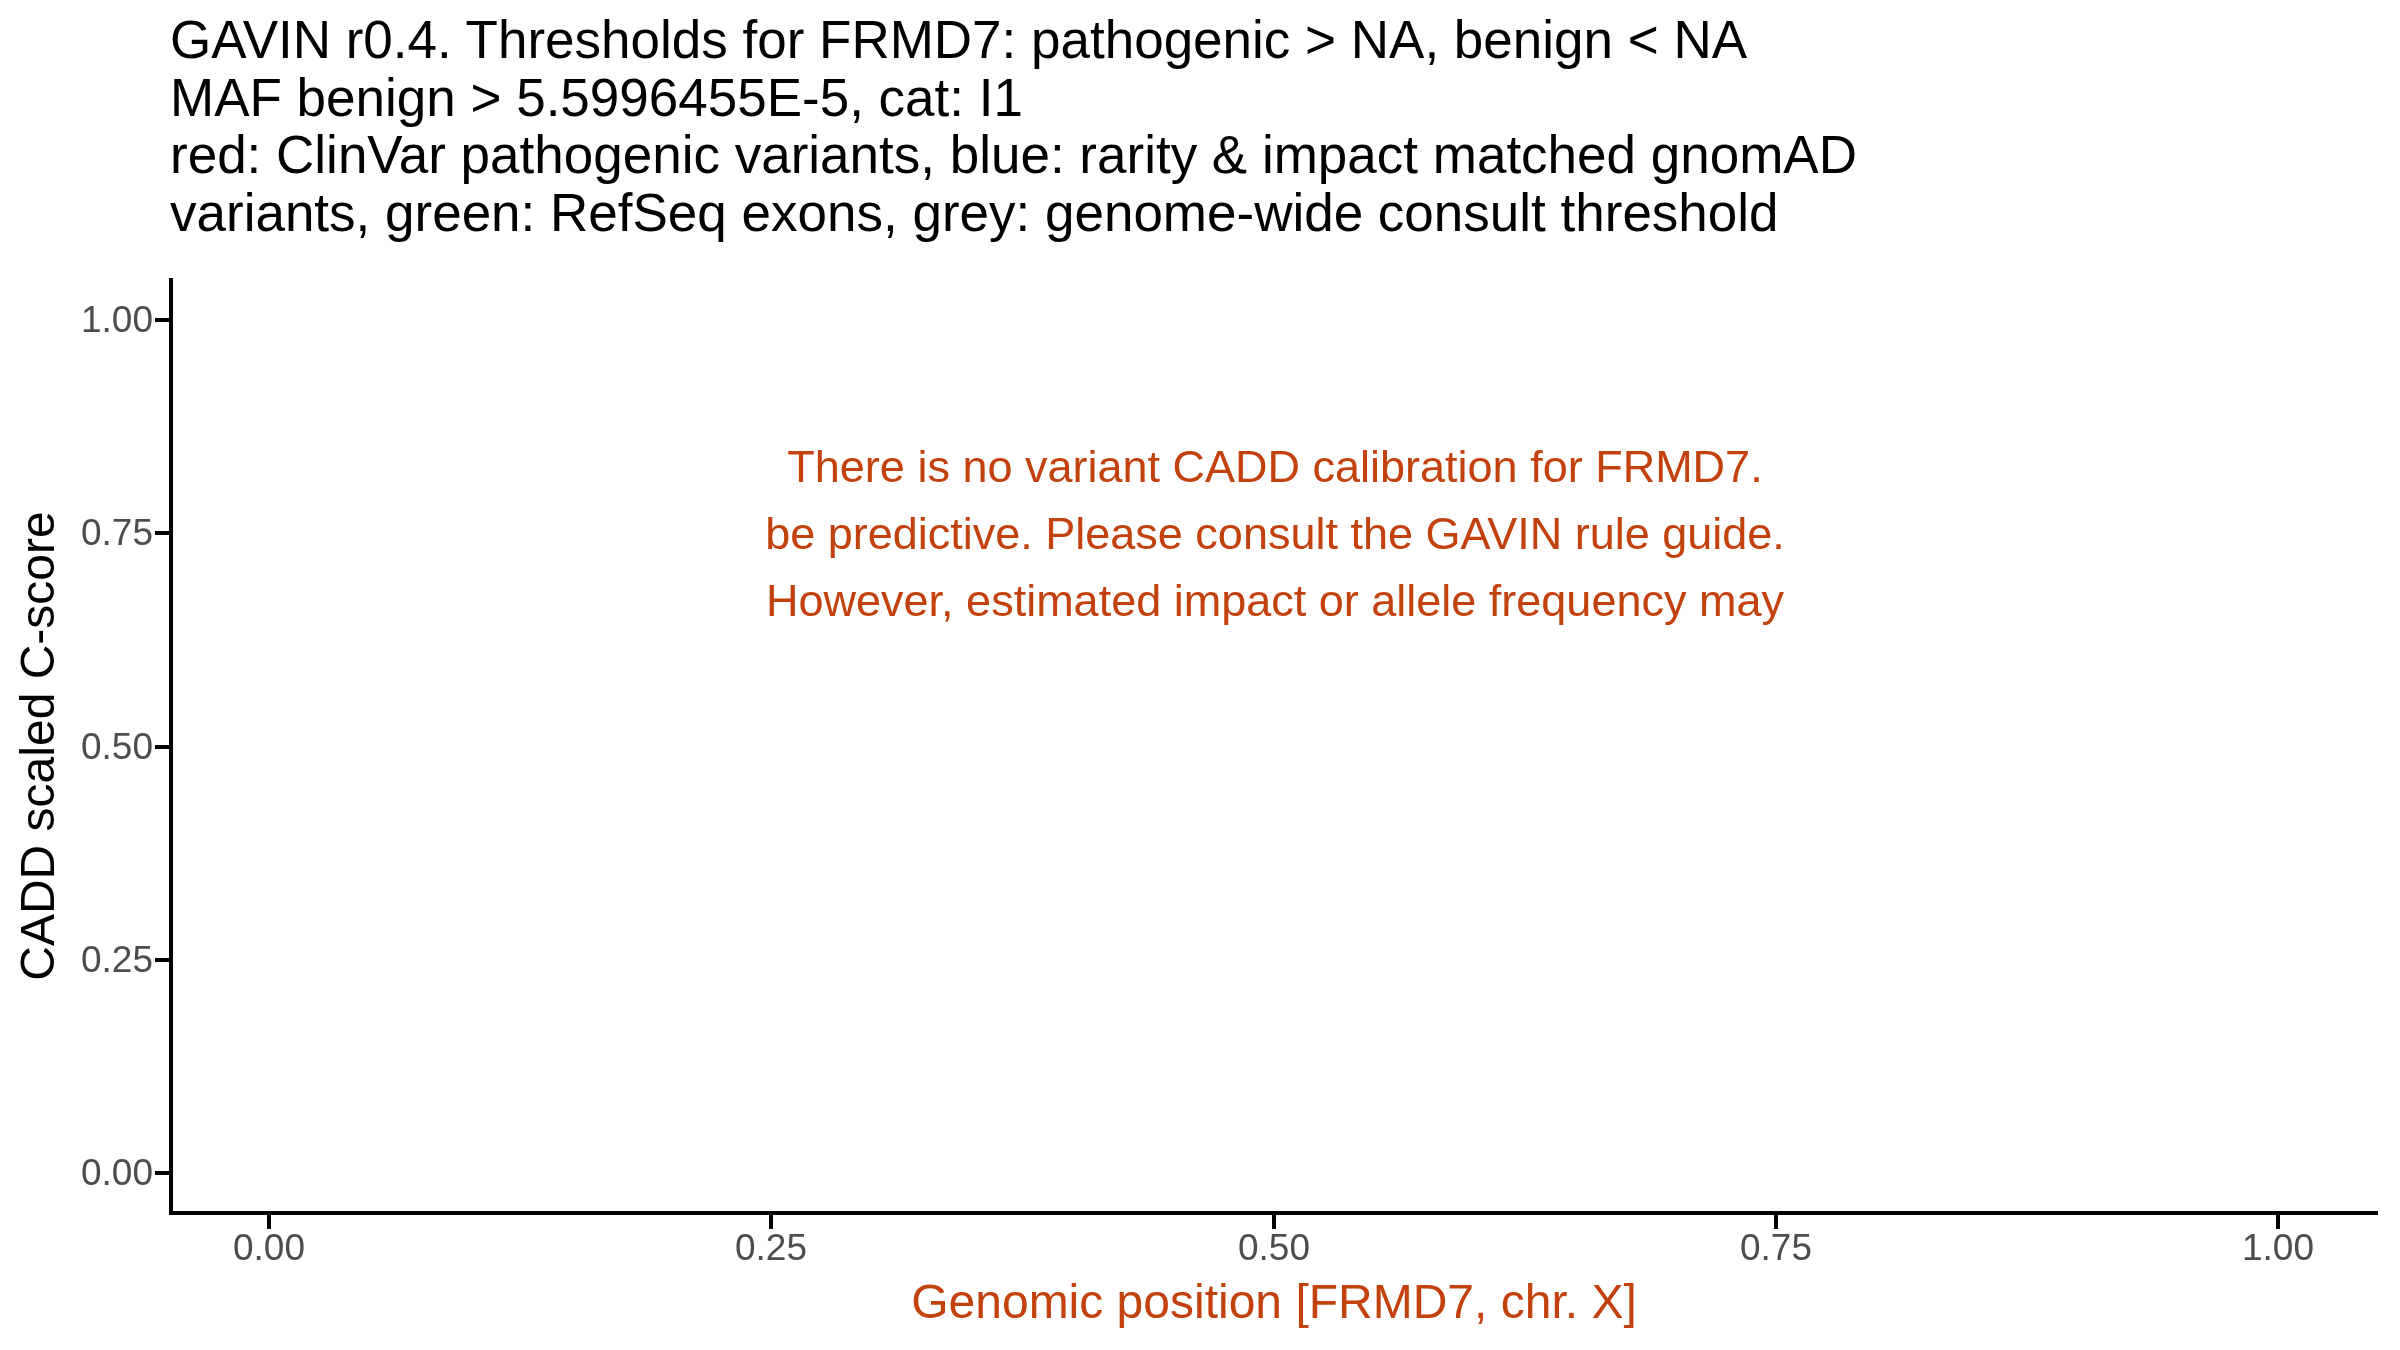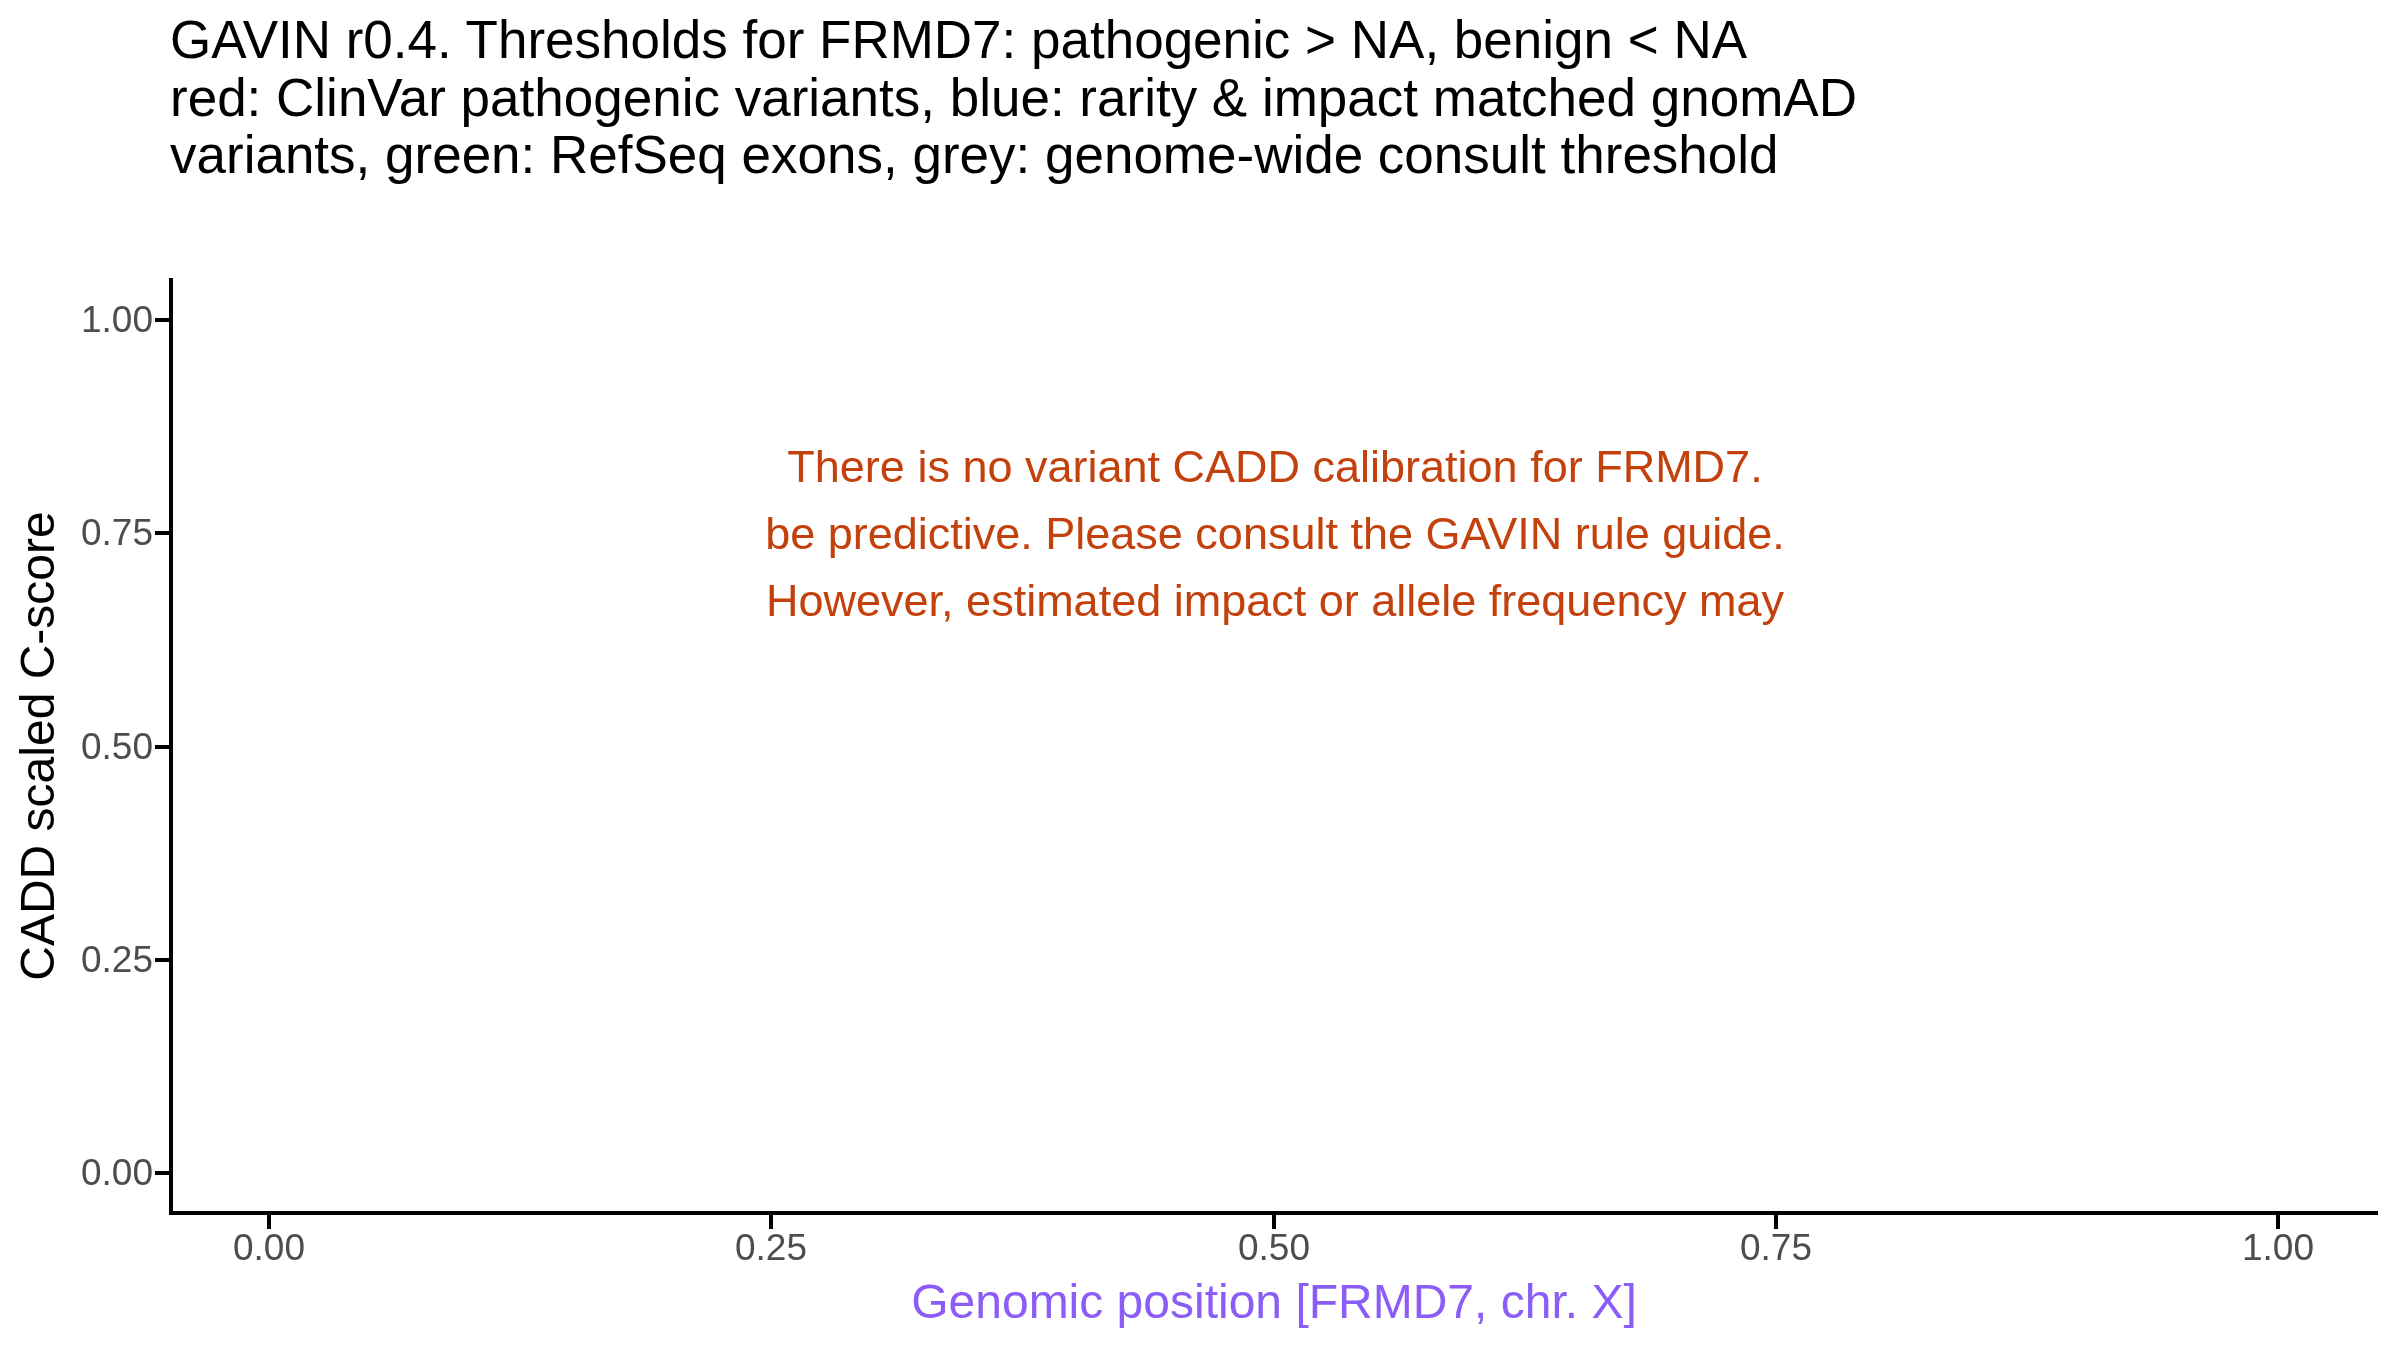--- a/index.html
+++ b/index.html
@@ -62,40 +62,41 @@
     white-space: nowrap;
   }
 
   .x-axis-title {
     left: 274px;
     top: 1272px;
     width: 2000px;
     text-align: center;
     font-size: 48px;
     line-height: 60px;
-    color: #8b5cf6;
+    color: #c2410c;
     white-space: nowrap;
   }
   .y-axis-title {
     left: 38px;
     top: 746px;
     transform: translate(-50%, -50%) rotate(-90deg);
     font-size: 48px;
     line-height: 60px;
     color: #000000;
     white-space: nowrap;
   }
 </style>
 </head>
 <body>
 
 <div id="screen">
 
   <div class="abs title-block">
     <div>GAVIN r0.4. Thresholds for FRMD7: pathogenic &gt; NA, benign &lt; NA</div>
+    <div>MAF benign &gt; 5.5996455E-5, cat: I1</div>
     <div>red: ClinVar pathogenic variants, blue: rarity &amp; impact matched gnomAD</div>
     <div>variants, green: RefSeq exons, grey: genome-wide consult threshold</div>
   </div>
 
   <div class="abs annotation-block">
     <div>There is no variant CADD calibration for FRMD7.</div>
     <div>be predictive. Please consult the GAVIN rule guide.</div>
     <div>However, estimated impact or allele frequency may</div>
   </div>
 

